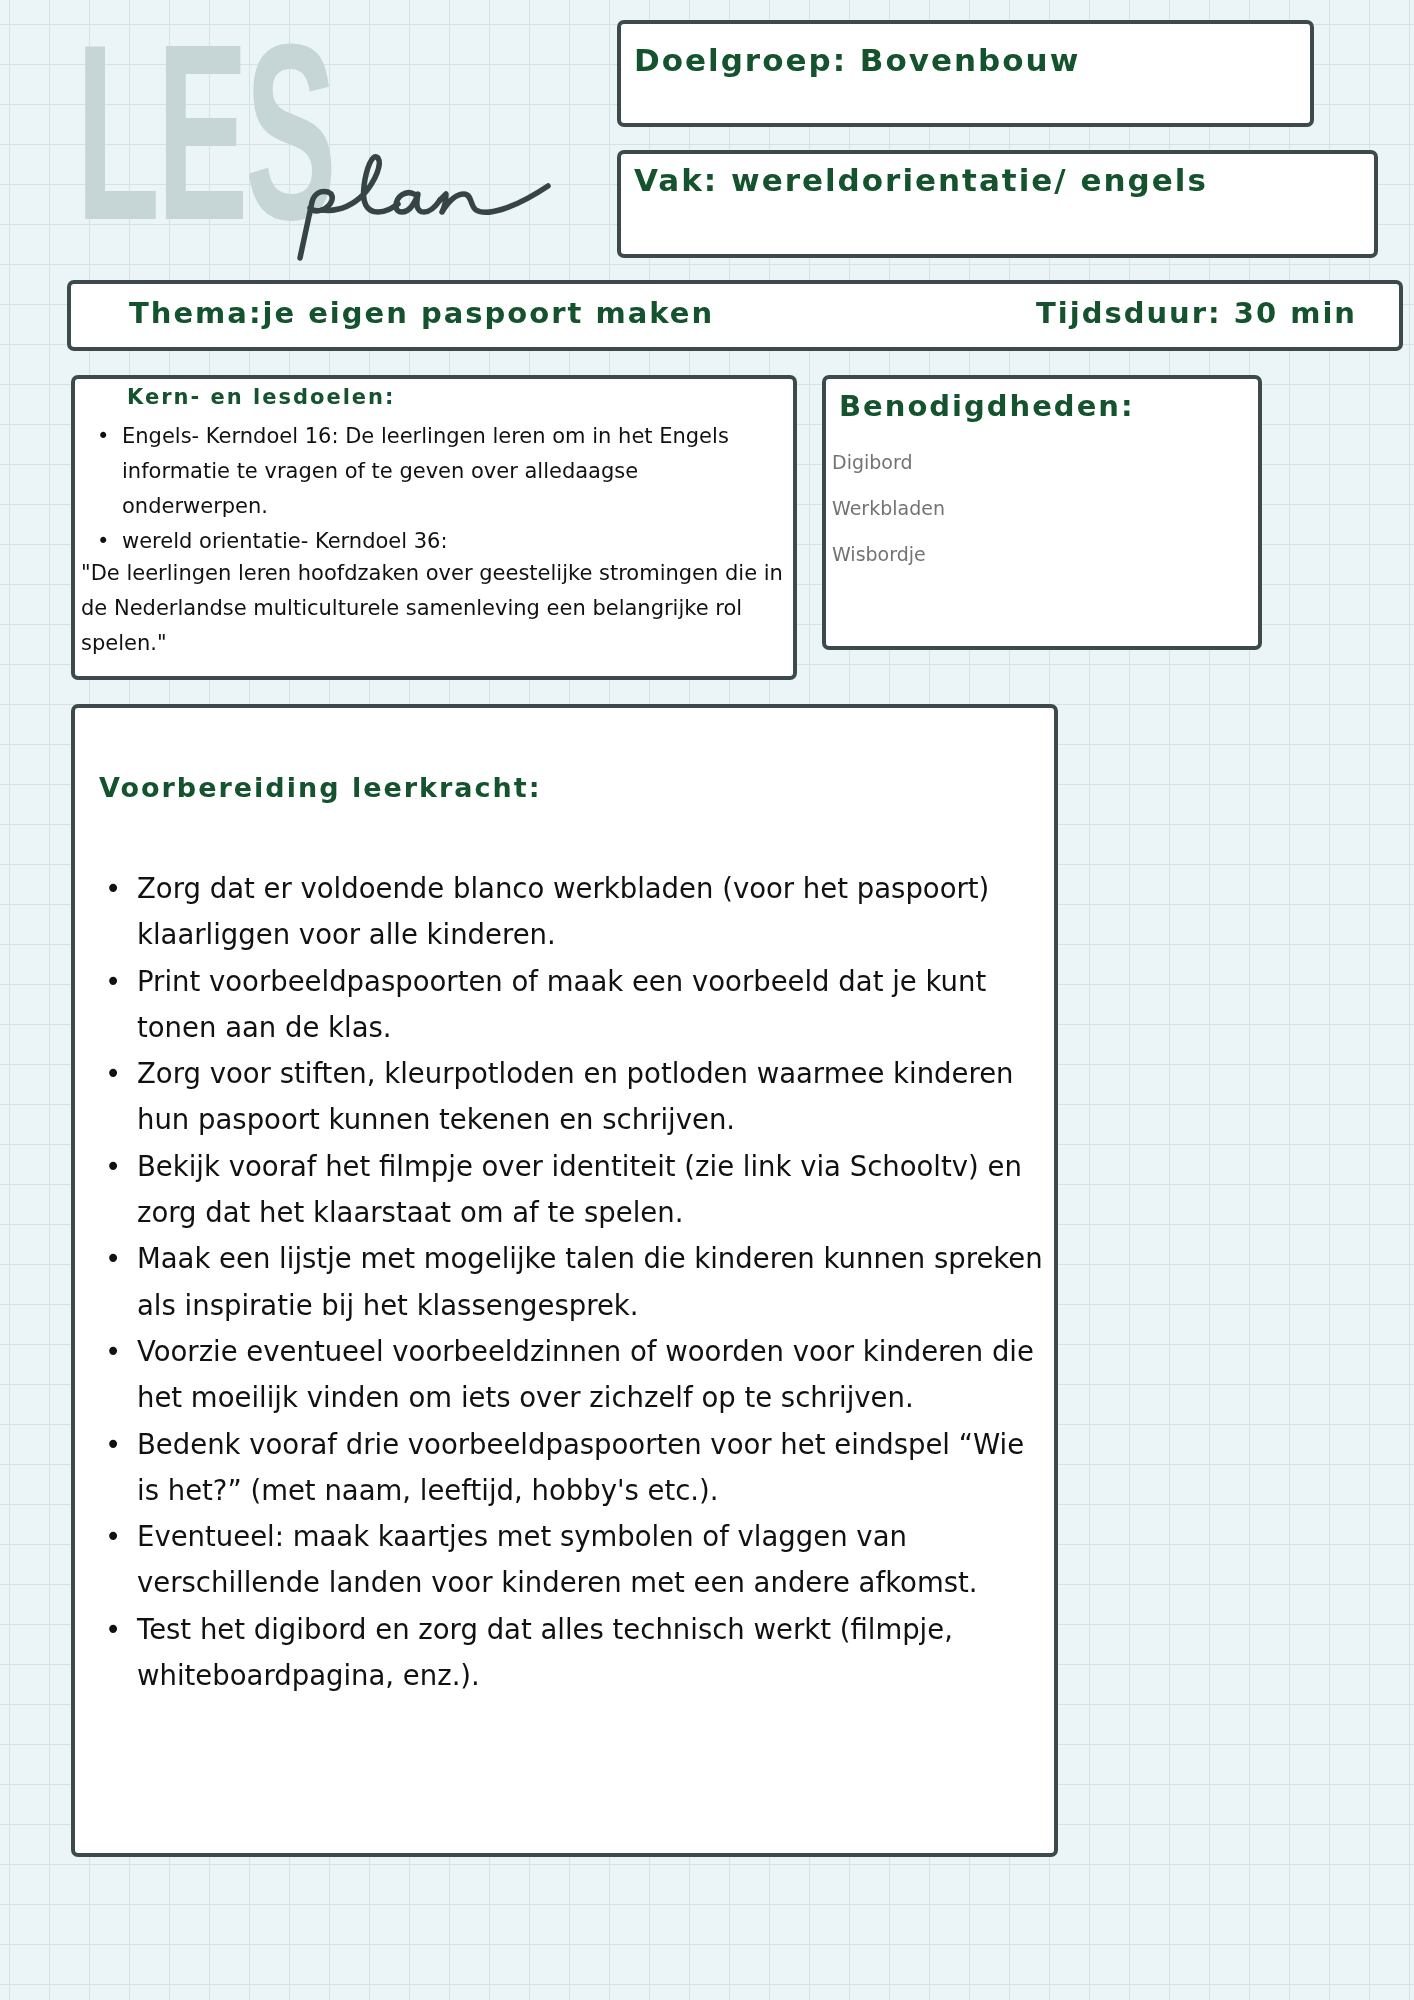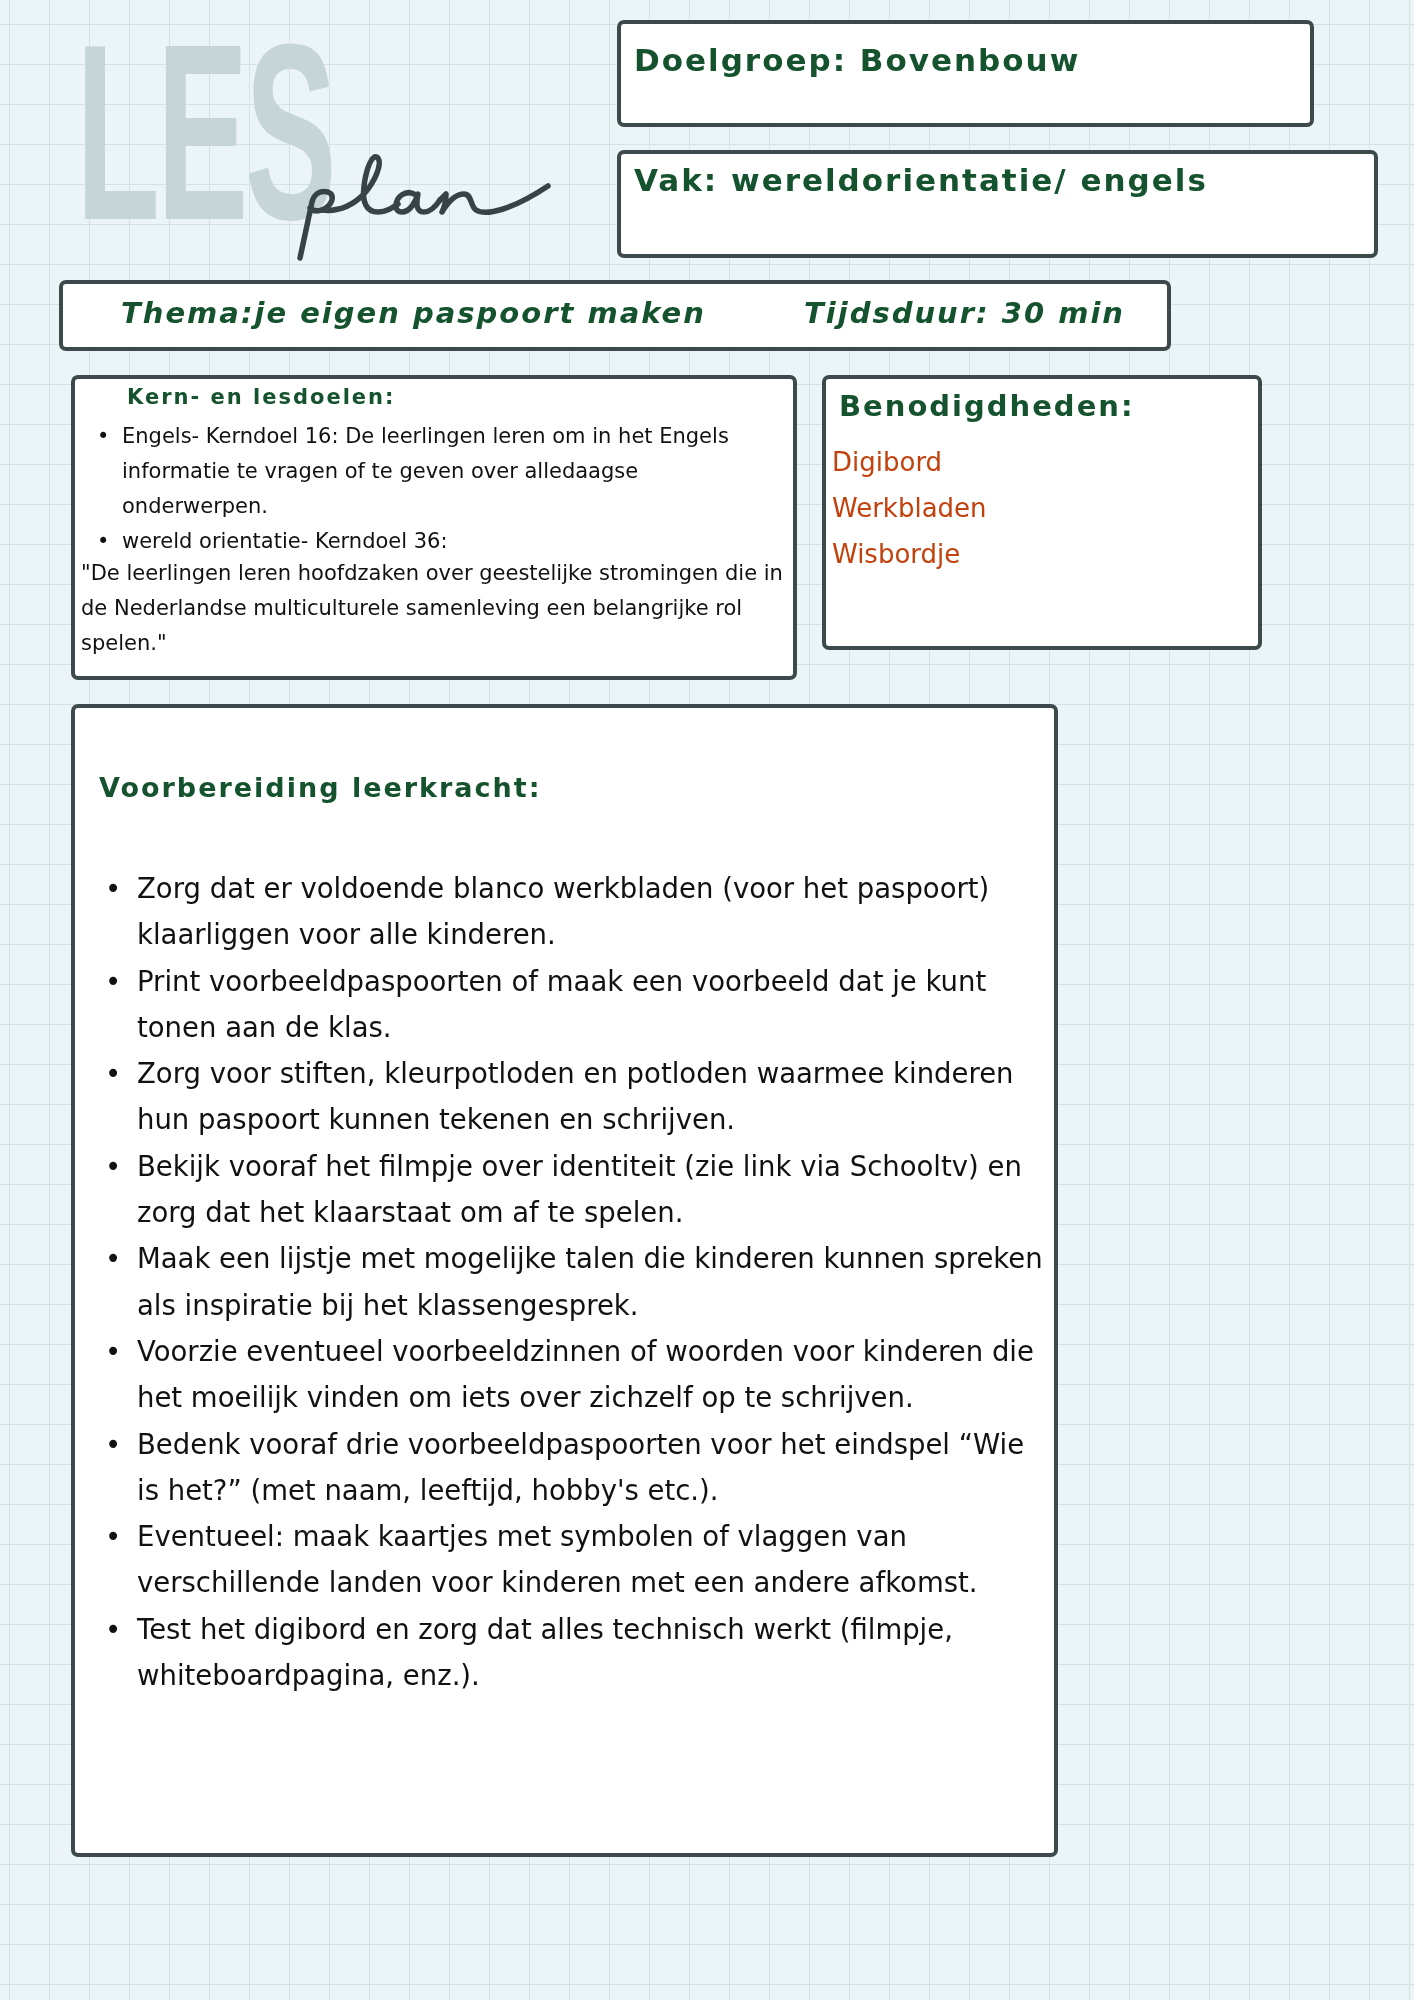--- a/index.html
+++ b/index.html
@@ -49,21 +49,21 @@
       position: absolute;
       left: 286px;
       top: 150px;
       width: 270px;
       height: 118px;
     }
     #doelgroep-box { left: 617px; top: 20px; width: 697px; height: 107px; }
     #doelgroep-box .heading { left: 13px; top: 18px; font-size: 31px; }
     #vak-box { left: 617px; top: 150px; width: 761px; height: 108px; }
     #vak-box .heading { left: 13px; top: 8px; font-size: 31px; }
-    #thema-box { left: 59px; top: 280px; width: 1112px; height: 71px; font-style: italic; }
+    #thema-box { left: 67px; top: 280px; width: 1336px; height: 71px; }
     #thema-box .thema { left: 58px; top: 12px; font-size: 29px; }
     #thema-box .tijd { right: 42px; top: 12px; font-size: 29px; }
     #kern-box { left: 71px; top: 375px; width: 726px; height: 305px; }
     #kern-box .heading { left: 52px; top: 6px; font-size: 21px; }
     .kern-list {
       position: absolute;
       left: 0; top: 40px; right: 0;
       margin: 0; padding: 0;
       list-style: none;
       font-family: "DejaVu Sans", sans-serif;
@@ -83,23 +83,23 @@
       line-height: 35px;
       color: #111;
     }
     #benodigd-box { left: 822px; top: 375px; width: 440px; height: 275px; }
     #benodigd-box .heading { left: 13px; top: 10px; font-size: 29px; }
     .benodigd-list {
       position: absolute;
       left: 6px; top: 60px;
       margin: 0; padding: 0; list-style: none;
       font-family: "DejaVu Sans", sans-serif;
-      font-size: 26px;
+      font-size: 19px;
       line-height: 46px;
-      color: #c2410c;
+      color: #737373;
     }
     #voorbereiding-box { left: 71px; top: 704px; width: 987px; height: 1153px; }
     #voorbereiding-box .heading { left: 24px; top: 64px; font-size: 27px; }
     .prep-list {
       position: absolute;
       left: 0; right: 0; top: 157px;
       margin: 0; padding: 0; list-style: none;
       font-family: "DejaVu Sans", sans-serif;
       font-size: 27.5px;
       line-height: 46.3px;

